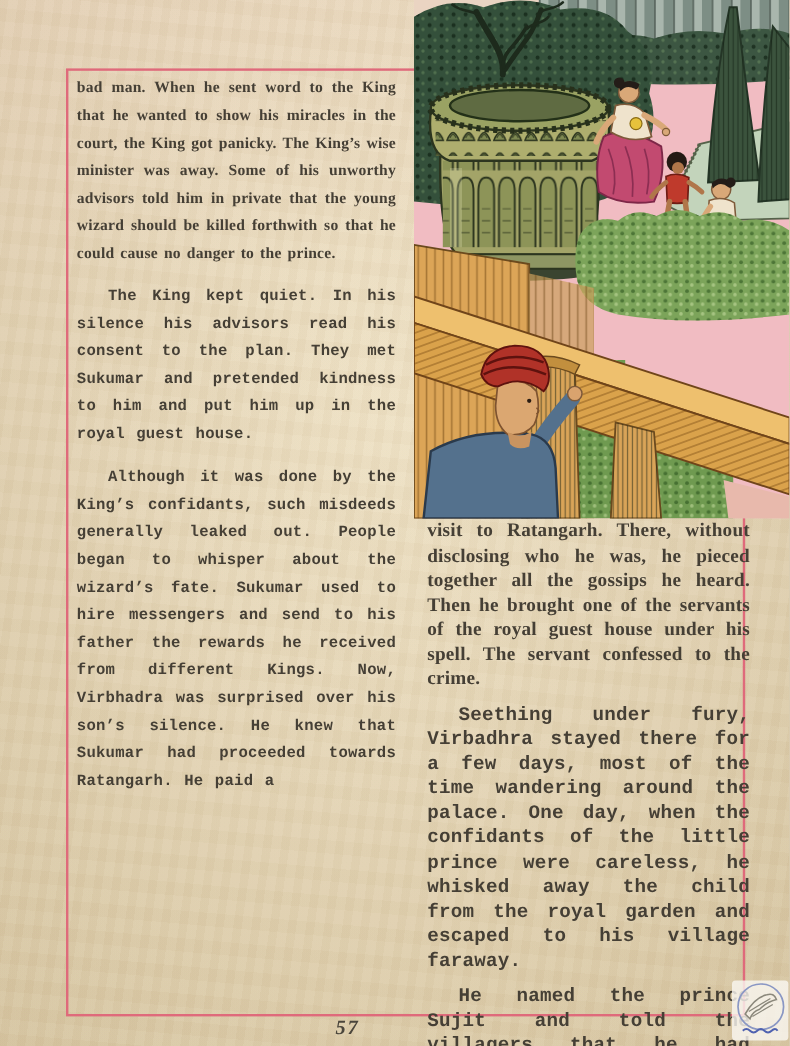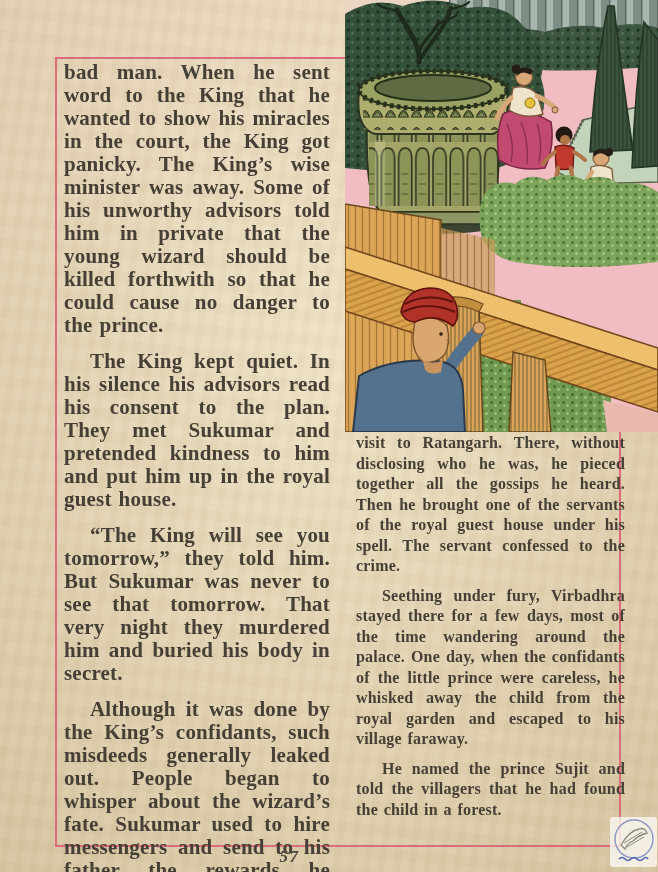--- a/index.html
+++ b/index.html
@@ -20,43 +20,42 @@
     position:absolute; left:55px; top:57px; width:562px; height:786px;
     border:2px solid #df6a7b; z-index:1;
   }
   .col { position:absolute; color:#453f35; z-index:2; }
   .col-left  { left:64px;  top:61px;  width:266px; }
   .col-right { left:356px; top:433px; width:269px; }
   .col p {
     margin:0 0 13px 0; text-align:justify; font-weight:700;
     word-spacing:1.5px; letter-spacing:.2px;
   }
-  .col-left  p { font-size:21px; line-height:23px; }
+  .col-left  p { font-size:13px; line-height:23px; }
   .col-right p { font-size:16px;   line-height:20.5px; margin-bottom:9px; }
-  .col p.indent { text-indent:26px; }
+  .col p.indent { text-indent:26px;font-family:Liberation Mono, monospace; }
   .illustration { position:absolute; left:345px; top:0; width:313px; height:432px; z-index:3; }
   .illustration svg { display:block; }
   .page-number {
     position:absolute; top:847px; left:0; width:579px; text-align:center;
     font-weight:700; font-size:17px; color:#4b463c; letter-spacing:1.5px;
     font-style:italic; z-index:2;
   }
   .watermark { position:absolute; left:609px; top:813px; width:49px; height:58px; z-index:4; }
 </style>
 </head>
 <body>
 
 <div class="page">
 
   <div class="text-frame"></div>
 
   <div class="col col-left">
     <p>bad man. When he sent word to the King that he wanted to show his miracles in the court, the King got panicky. The King’s wise minister was away. Some of his unworthy advisors told him in private that the young wizard should be killed forthwith so that he could cause no danger to the prince.</p>
     <p class="indent">The King kept quiet. In his silence his advisors read his consent to the plan. They met Sukumar and pretended kindness to him and put him up in the royal guest house.</p>
-    <p class="indent">“The King will see you tomorrow,” they told him. But Sukumar was never to see that tomorrow. That very night they murdered him and buried his body in secret.</p>
     <p class="indent">Although it was done by the King’s confidants, such misdeeds generally leaked out. People began to whisper about the wizard’s fate. Sukumar used to hire messengers and send to his father the rewards he received from different Kings. Now, Virbhadra was surprised over his son’s silence. He knew that Sukumar had proceeded towards Ratangarh. He paid a</p>
   </div>
 
   <div class="col col-right">
     <p>visit to Ratangarh. There, without disclosing who he was, he pieced together all the gossips he heard. Then he brought one of the servants of the royal guest house under his spell. The servant confessed to the crime.</p>
     <p class="indent">Seething under fury, Virbadhra stayed there for a few days, most of the time wandering around the palace. One day, when the confidants of the little prince were careless, he whisked away the child from the royal garden and escaped to his village faraway.</p>
     <p class="indent">He named the prince Sujit and told the villagers that he had found the child in a forest.</p>
   </div>
 
   <div class="illustration">

